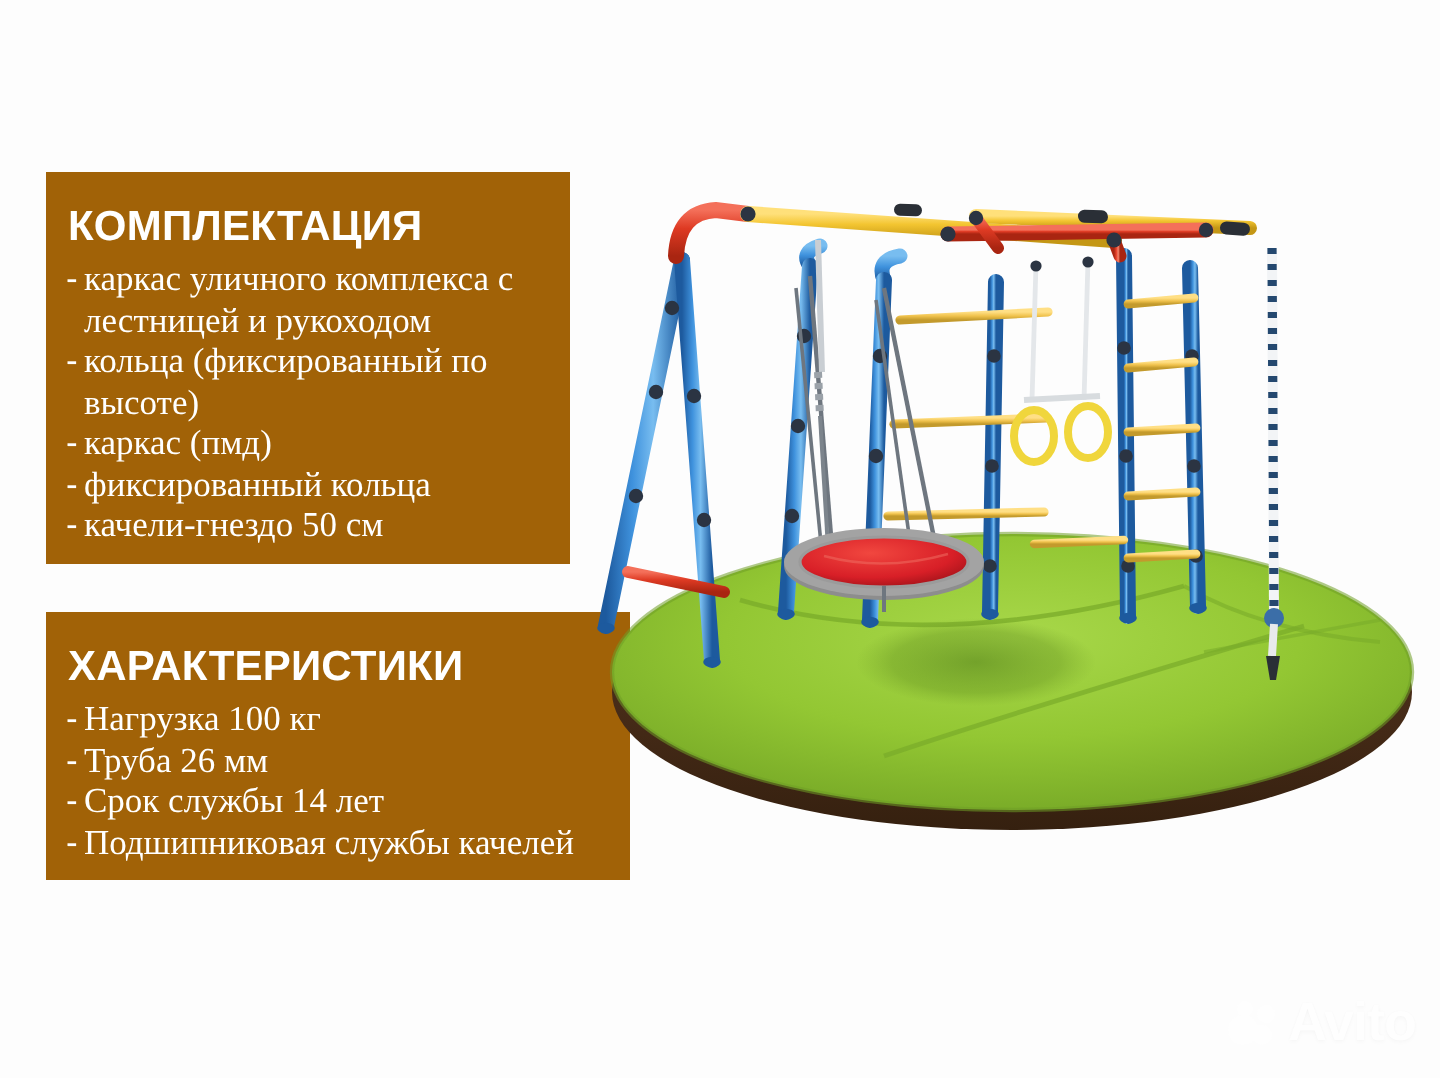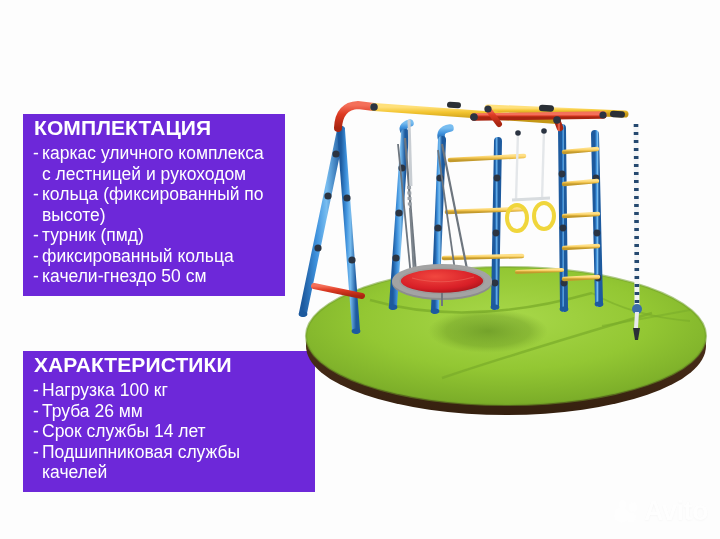--- a/index.html
+++ b/index.html
@@ -18,27 +18,26 @@
     position: absolute;
     left: 0; top: 0;
     width: 720px;
     height: 539px;
     background: #fdfdfd;
   }
 
   
   .info-panel {
     position: absolute;
-    background: #6d28d9;
+    background: #a16207;
     box-sizing: border-box;
-    padding: 1px 10px 9px 10px;
-    margin-top: 28px;
+    padding: 15px 10px 9px 10px;
   }
   #panel-kit   { left: 23px; top: 86px;  width: 262px; }
-  #panel-specs { left: 23px; top: 323px; width: 292px; }
+  #panel-specs { left: 23px; top: 306px; width: 292px; }
 
   .panel-title {
     color: #ffffff;
     font-weight: bold;
     font-size: 21px;
     line-height: 26px;
     letter-spacing: 0.1px;
     margin: 0 0 2px 1px;
     white-space: nowrap;
   }
@@ -56,20 +55,21 @@
   }
   .bullet-dash {
     flex: 0 0 auto;
     width: 9px;
     color: #ffffff;
     font-size: 17.5px;
     line-height: 20.5px;
   }
   .item-text {
     flex: 1 1 auto;
+    font-family: Liberation Serif, serif;
   }
 
   
   #product-image {
     position: absolute;
     left: 292px;
     top: 78px;
     width: 428px;
     height: 344px;
   }
@@ -108,21 +108,21 @@
       <li>
         <span class="bullet-dash">-</span>
         <span class="item-text">каркас уличного комплекса с лестницей и рукоходом</span>
       </li>
       <li>
         <span class="bullet-dash">-</span>
         <span class="item-text">кольца (фиксированный по высоте)</span>
       </li>
       <li>
         <span class="bullet-dash">-</span>
-        <span class="item-text">турник (пмд)</span>
+        <span class="item-text">каркас (пмд)</span>
       </li>
       <li>
         <span class="bullet-dash">-</span>
         <span class="item-text">фиксированный кольца</span>
       </li>
       <li>
         <span class="bullet-dash">-</span>
         <span class="item-text">качели-гнездо 50 см</span>
       </li>
     </ul>

